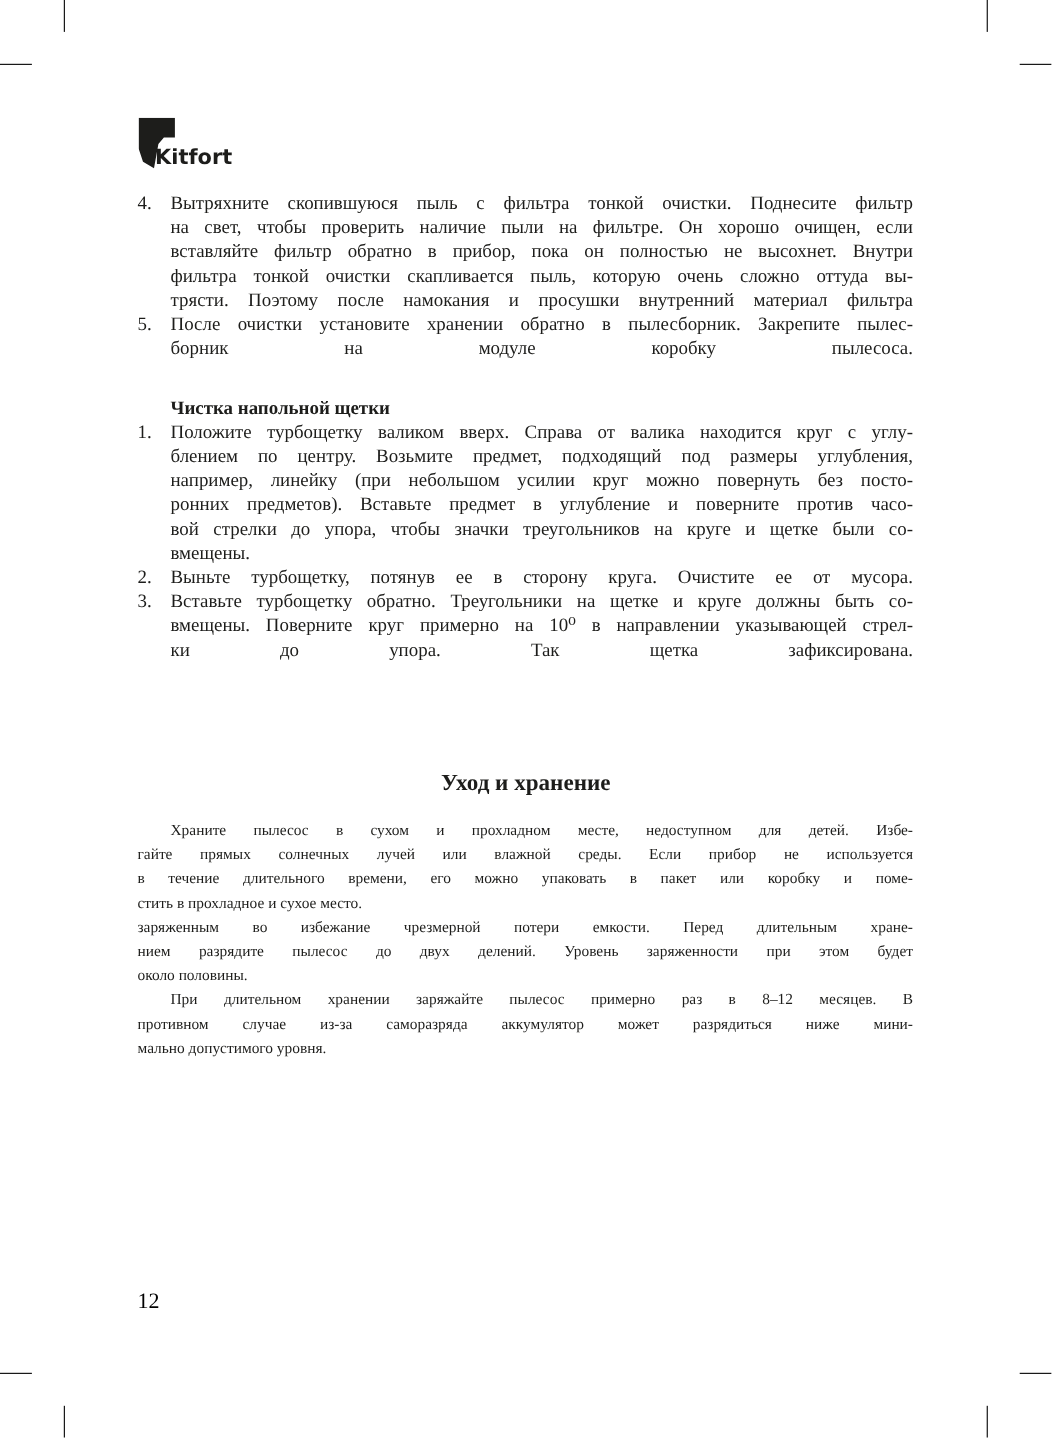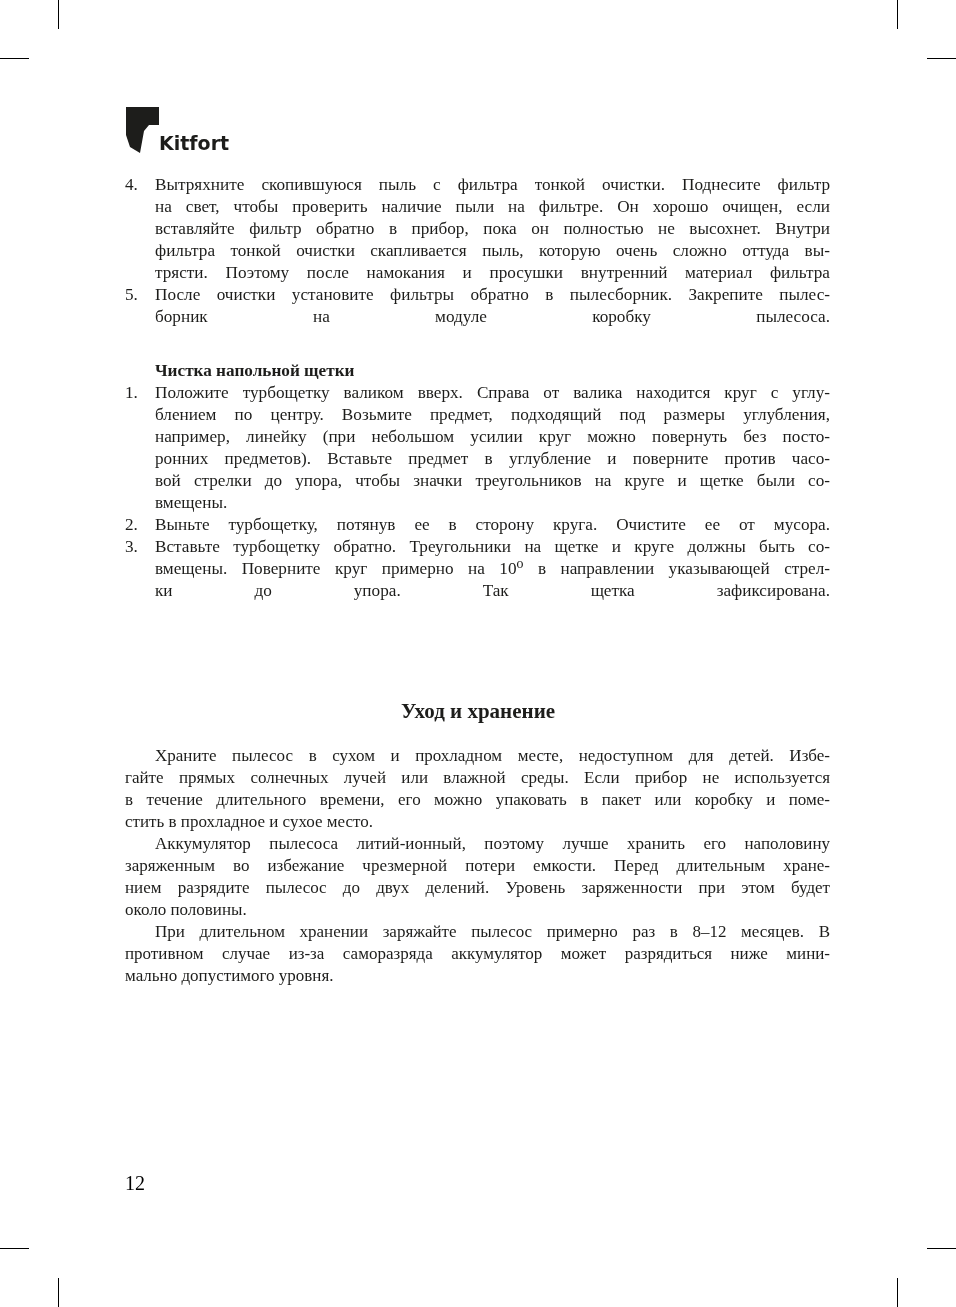--- a/index.html
+++ b/index.html
@@ -4,37 +4,37 @@
 <style>
   html, body { margin: 0; padding: 0; background: #ffffff; }
   body { width: 956px; height: 1307px; position: relative; overflow: hidden;
          font-family: "Liberation Serif", "DejaVu Serif", serif; color: #1d1d1b; }
   .crop { position: absolute; background: #000; }
   .crop.v { width: 1px; height: 29px; }
   .crop.h { width: 29px; height: 1px; }
 
   .logo { position: absolute; left: 126px; top: 107px; width: 100px; height: 52px; }
   .logo-mark { position: absolute; left: 0; top: 0; }
-  .logo-text { position: absolute; left: 33px; top: 27px; font-family: "DejaVu Sans", sans-serif;
+  .logo-text { position: absolute; left: 15px; top: 27px; font-family: "DejaVu Sans", sans-serif;
                font-weight: bold; font-size: 19px; letter-spacing: 0px; color: #1d1d1b; line-height: 1; }
 
   .content { position: absolute; left: 125px; top: 174px; width: 705px;
              font-size: 17.2px; line-height: 22px; }
   .li { position: relative; padding-left: 30px; text-align: justify; text-align-last: left; }
   .li .num { position: absolute; left: 0; top: 0; }
   .li .line { display: block; text-align: justify; text-align-last: justify; white-space: nowrap; }
   .line { display: block; white-space: nowrap; }
   .justify { text-align: justify; text-align-last: justify; }
   .last { text-align-last: left; }
   .subhead { font-weight: bold; padding-left: 30px; margin-top: 32px; }
 
   .section-title { position: absolute; left: 0; width: 956px; top: 698px; text-align: center;
                    font-weight: bold; font-size: 21px; line-height: 26px; }
   .body2 { position: absolute; left: 125px; top: 745px; width: 705px;
-           font-size: 17px; line-height: 22px; }
+           font-size: 14px; line-height: 22px; }
 
   .page-num { position: absolute; left: 125px; top: 1172px; font-size: 20px; color: #000000; }
 </style>
 </head>
 <body>
 
 <div class="crop v" style="left:58px; top:0;"></div>
 <div class="crop h" style="left:0; top:58px;"></div>
 <div class="crop v" style="left:897px; top:0;"></div>
 <div class="crop h" style="left:927px; top:58px;"></div>
@@ -55,21 +55,21 @@
       <div class="li">
         <span class="num">4.</span>
         <span class="line justify">Вытряхните скопившуюся пыль с фильтра тонкой очистки. Поднесите фильтр</span>
         <span class="line justify">на свет, чтобы проверить наличие пыли на фильтре. Он хорошо очищен, если</span>
         <span class="line justify">вставляйте фильтр обратно в прибор, пока он полностью не высохнет. Внутри</span>
         <span class="line justify">фильтра тонкой очистки скапливается пыль, которую очень сложно оттуда вы-</span>
         <span class="line justify">трясти. Поэтому после намокания и просушки внутренний материал фильтра</span>
       </div>
       <div class="li">
         <span class="num">5.</span>
-        <span class="line justify">После очистки установите фильтры обратно в пылесборник. Закрепите пылес-</span>
+        <span class="line justify">После очистки установите хранении обратно в пылесборник. Закрепите пылес-</span>
         <span class="line last">борник на модуле коробку пылесоса.</span>
       </div>
     </div>
   <div class="subhead">Чистка напольной щетки</div>
   <div id="list-b">
       <div class="li">
         <span class="num">1.</span>
         <span class="line justify">Положите турбощетку валиком вверх. Справа от валика находится круг с углу-</span>
         <span class="line justify">блением по центру. Возьмите предмет, подходящий под размеры углубления,</span>
         <span class="line justify">например, линейку (при небольшом усилии круг можно повернуть без посто-</span>
@@ -93,21 +93,20 @@
 <div class="section-title">Уход и хранение</div>
 
 <div class="body2" id="paras">
     <div>
       <span class="line justify" style="padding-left: 30px;">Храните пылесос в сухом и прохладном месте, недоступном для детей. Избе-</span>
       <span class="line justify">гайте прямых солнечных лучей или влажной среды. Если прибор не используется</span>
       <span class="line justify">в течение длительного времени, его можно упаковать в пакет или коробку и поме-</span>
       <span class="line last">стить в прохладное и сухое место.</span>
     </div>
     <div>
-      <span class="line justify" style="padding-left: 30px;">Аккумулятор пылесоса литий-ионный, поэтому лучше хранить его наполовину</span>
       <span class="line justify">заряженным во избежание чрезмерной потери емкости. Перед длительным хране-</span>
       <span class="line justify">нием разрядите пылесос до двух делений. Уровень заряженности при этом будет</span>
       <span class="line last">около половины.</span>
     </div>
     <div>
       <span class="line justify" style="padding-left: 30px;">При длительном хранении заряжайте пылесос примерно раз в 8–12 месяцев. В</span>
       <span class="line justify">противном случае из-за саморазряда аккумулятор может разрядиться ниже мини-</span>
       <span class="line last">мально допустимого уровня.</span>
     </div>
   </div>

